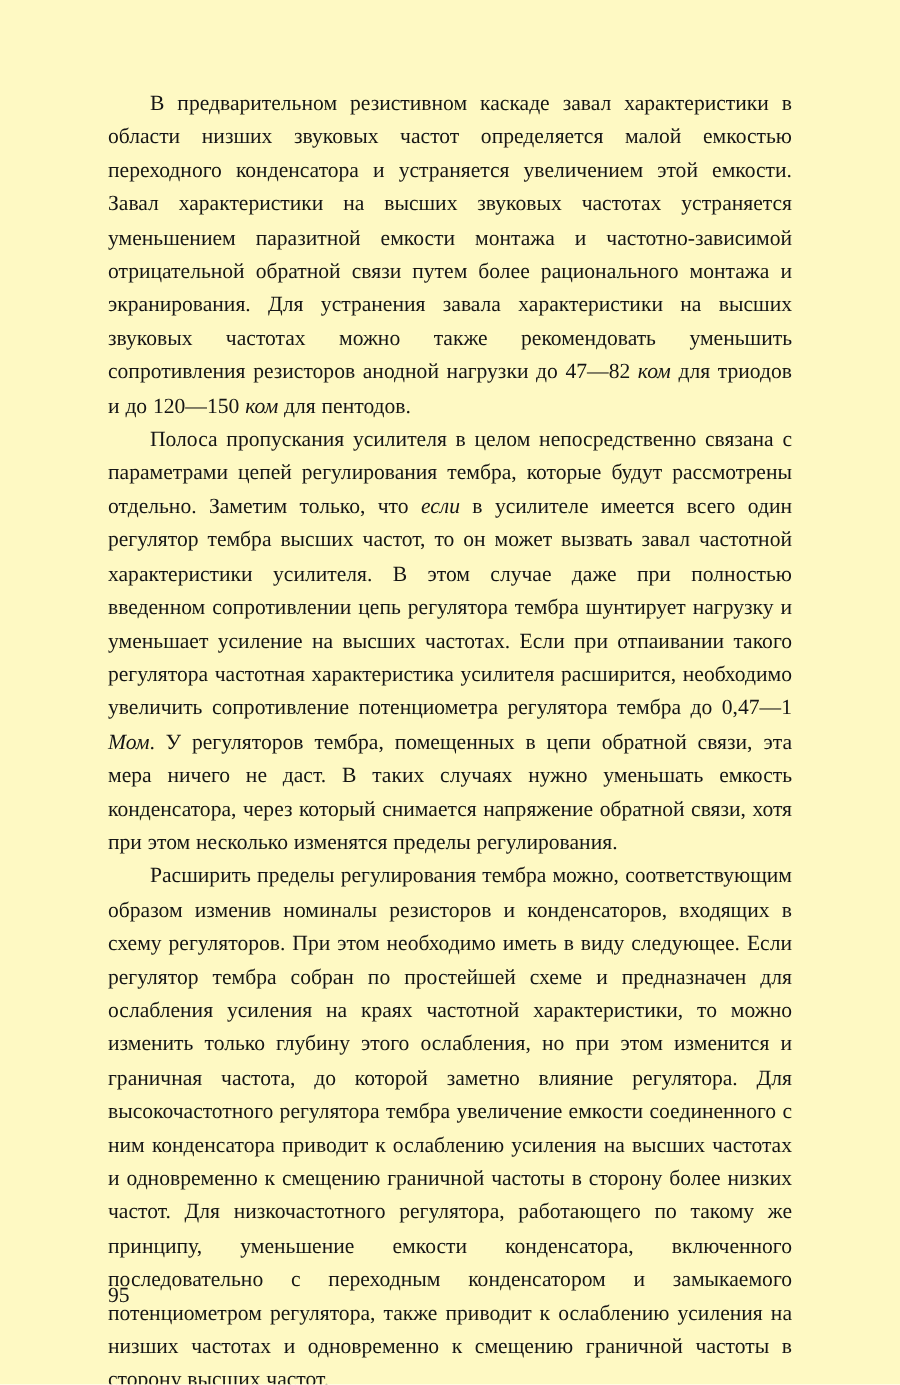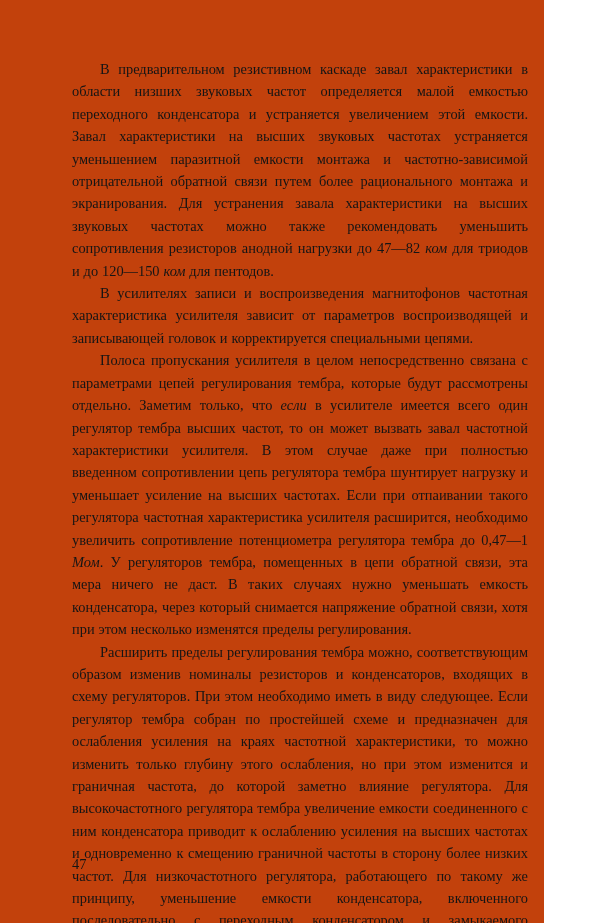--- a/index.html
+++ b/index.html
@@ -5,23 +5,23 @@
   html, body {
     margin: 0;
     padding: 0;
     background: #ffffff;
   }
   body {
     font-family: "Liberation Serif", "DejaVu Serif", serif;
   }
   .page {
     position: relative;
-    width: 544px;
+    width: 600px;
     height: 923px;
-    background: #c2410c;
+    background: #fef9c3;
     overflow: hidden;
     box-sizing: border-box;
   }
   .text-column {
     position: absolute;
     left: 72px;
     top: 58px;
     width: 456px;
   }
   p.para {
@@ -57,21 +57,20 @@
     -webkit-font-smoothing: antialiased;
   }
 </style>
 </head>
 <body>
 
 <div class="page">
 
   <div class="text-column">
     <p class="para">В предварительном резистивном каскаде завал характеристики в области низших звуковых частот определяется малой емкостью переходного конденсатора и устраняется увеличением этой емкости. Завал характеристики на высших звуковых частотах устраняется уменьшением паразитной емкости монтажа и частотно-зависимой отрицательной обратной связи путем более рационального монтажа и экранирования. Для устранения завала характеристики на высших звуковых частотах можно также рекомендовать уменьшить сопротивления резисторов анодной нагрузки до 47—82 <span class="it">ком</span> для триодов и до 120—150 <span class="it">ком</span> для пентодов.</p>
-    <p class="para">В усилителях записи и воспроизведения магнитофонов частотная характеристика усилителя зависит от параметров воспроизводящей и записывающей головок и корректируется специальными цепями.</p>
     <p class="para">Полоса пропускания усилителя в целом непосредственно связана с параметрами цепей регулирования тембра, которые будут рассмотрены отдельно. Заметим только, что <span class="it">если</span> в усилителе имеется всего один регулятор тембра высших частот, то он может вызвать завал частотной характеристики усилителя. В этом случае даже при полностью введенном сопротивлении цепь регулятора тембра шунтирует нагрузку и уменьшает усиление на высших частотах. Если при отпаивании такого регулятора частотная характеристика усилителя расширится, необходимо увеличить сопротивление потенциометра регулятора тембра до 0,47—1 <span class="it">Мом</span>. У регуляторов тембра, помещенных в цепи обратной связи, эта мера ничего не даст. В таких случаях нужно уменьшать емкость конденсатора, через который снимается напряжение обратной связи, хотя при этом несколько изменятся пределы регулирования.</p>
     <p class="para"><span class="bd">Расширить пределы регулирования тембра</span> можно, соответствующим образом изменив номиналы резисторов и конденсаторов, входящих в схему регуляторов. При этом необходимо иметь в виду следующее. Если регулятор тембра собран по простейшей схеме и предназначен для ослабления усиления на краях частотной характеристики, то можно изменить только глубину этого ослабления, но при этом изменится и граничная частота, до которой заметно влияние регулятора. Для высокочастотного регулятора тембра увеличение емкости соединенного с ним конденсатора приводит к ослаблению усиления на высших частотах и одновременно к смещению граничной частоты в сторону более низких частот. Для низкочастотного регулятора, работающего по такому же принципу, уменьшение емкости конденсатора, включенного последовательно с переходным конденсатором и замыкаемого потенциометром регулятора, также приводит к ослаблению усиления на низших частотах и одновременно к смещению граничной частоты в сторону высших частот.</p>
 
   </div>
 
-  <div class="page-number">47</div>
+  <div class="page-number">95</div>
 
 </div>
 
 </body></html>

